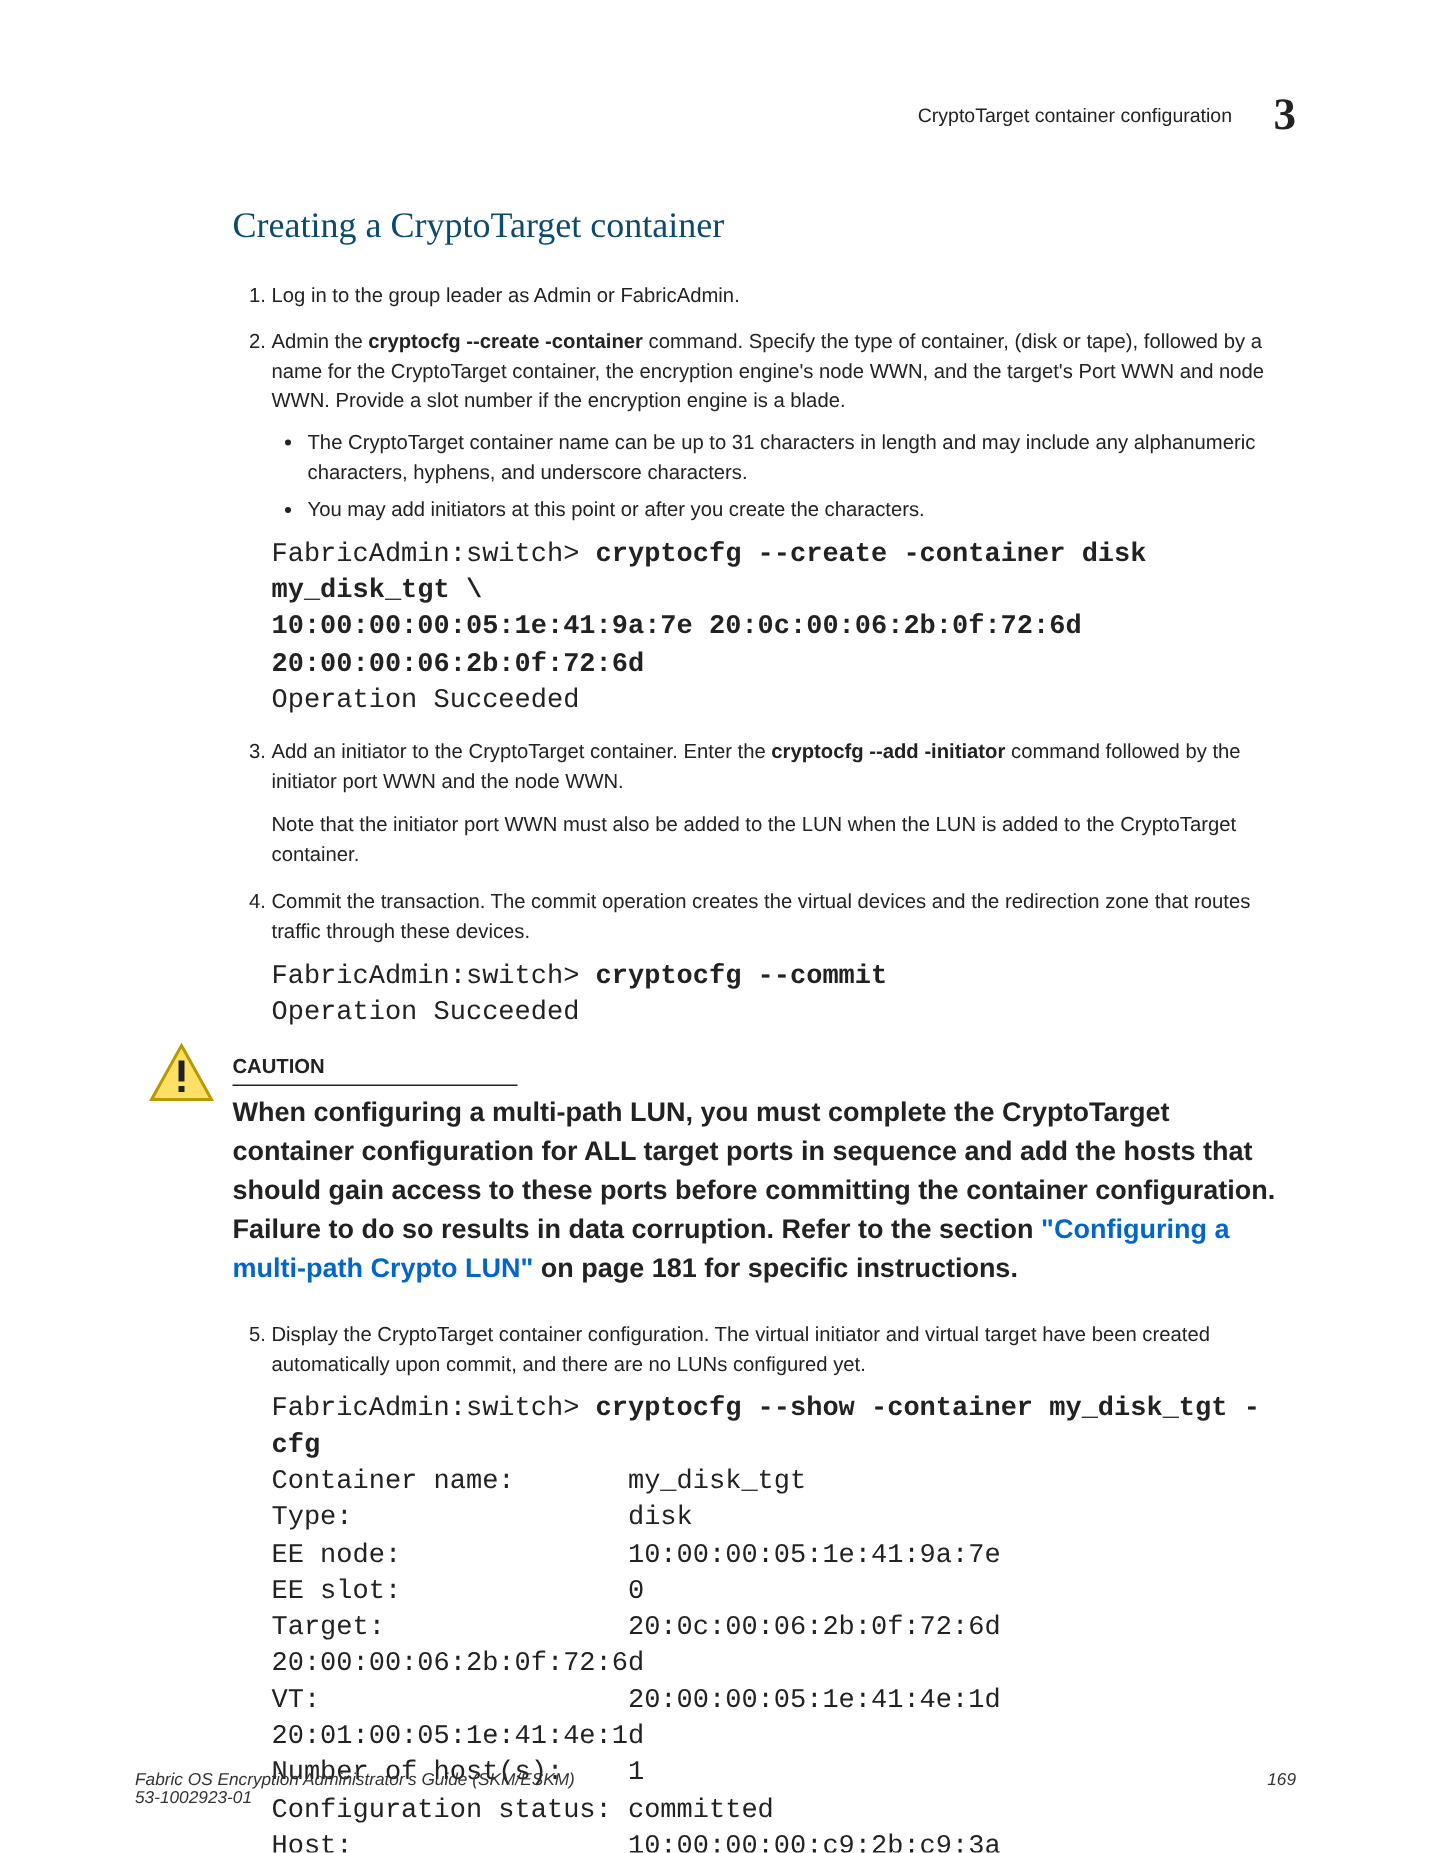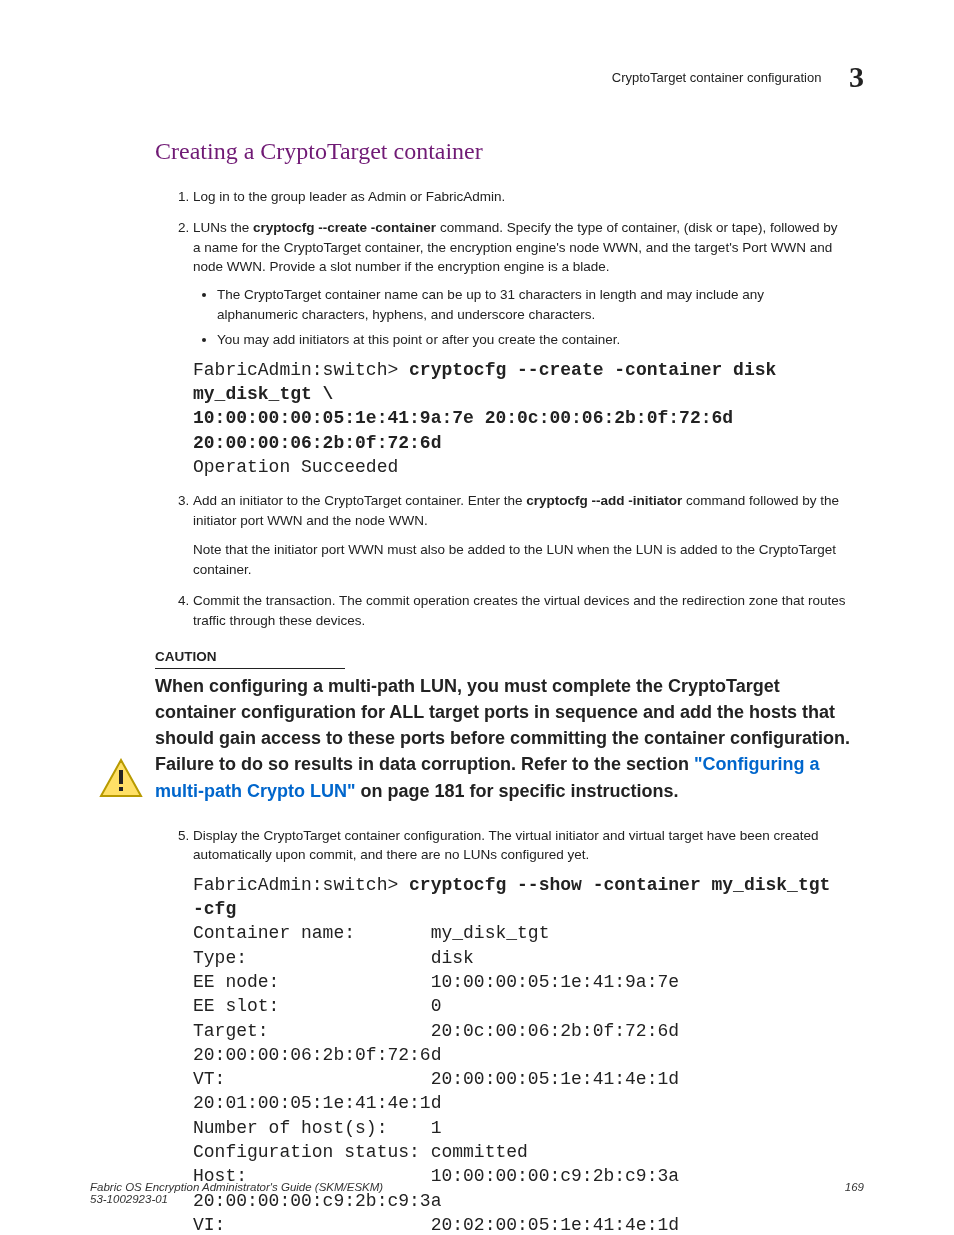--- a/index.html
+++ b/index.html
@@ -29,30 +29,30 @@
     vertical-align: middle;
   }
   .running-head .htitle {
     vertical-align: middle;
   }
   h2.section {
     font-family: "Times New Roman", Times, serif;
     font-size: 24px;
     font-weight: normal;
     margin: 0 0 18px 0;
-    color: #701a75;
+    color: #0c4a6e;
   }
   .content {
     margin-left: 65px;
     font-size: 13.5px;
     line-height: 1.45;
   }
   ol.steps {
     padding-left: 22px;
-    margin: 16px;
+    margin: 4px;
   }
   ol.steps > li {
     margin-bottom: 12px;
   }
   ul.bullets {
     list-style: disc;
     margin: 8px 0 8px 18px;
     padding-left: 6px;
   }
   ul.bullets li {
@@ -64,21 +64,21 @@
   pre.code {
     font-family: "Courier New", monospace;
     font-size: 18px;
     margin: 8px 0 8px 0;
     white-space: pre-wrap;
     line-height: 1.35;
   }
   .b { font-weight: bold; }
   .caution-row {
     display: flex;
-    align-items: flex-end;
+    align-items: flex-start;
     margin: 14px 0 22px -56px;
   }
   .caution-icon {
     width: 44px;
     flex: 0 0 44px;
     margin-right: 12px;
     margin-top: -6px;
   }
   .caution-body {
     flex: 1;
@@ -123,37 +123,39 @@
 
   <div class="content">
     <h2 class="section">Creating a CryptoTarget container</h2>
 
     <ol class="steps">
       <li>
         <span>Log in to the group leader as Admin or FabricAdmin.</span>
       </li>
 
       <li>
-        <span>LUNs the </span><span class="b">cryptocfg</span> <span class="b">--create</span> <span class="b">-container</span><span> command. Specify the type of container, (disk or tape), followed by a name for the CryptoTarget container, the encryption engine's node WWN, and the target's Port WWN and node WWN. Provide a slot number if the encryption engine is a blade.</span>
+        <span>Admin the </span><span class="b">cryptocfg</span> <span class="b">--create</span> <span class="b">-container</span><span> command. Specify the type of container, (disk or tape), followed by a name for the CryptoTarget container, the encryption engine's node WWN, and the target's Port WWN and node WWN. Provide a slot number if the encryption engine is a blade.</span>
         <ul class="bullets">
           <li>The CryptoTarget container name can be up to 31 characters in length and may include any alphanumeric characters, hyphens, and underscore characters.</li>
-          <li>You may add initiators at this point or after you create the container.</li>
+          <li>You may add initiators at this point or after you create the characters.</li>
         </ul>
         <pre class="code"><span>FabricAdmin:switch&gt; </span><span class="b">cryptocfg --create -container disk my_disk_tgt \</span>
 <span class="b">10:00:00:00:05:1e:41:9a:7e 20:0c:00:06:2b:0f:72:6d 20:00:00:06:2b:0f:72:6d</span>
 <span>Operation Succeeded</span></pre>
       </li>
 
       <li>
         <span>Add an initiator to the CryptoTarget container. Enter the </span><span class="b">cryptocfg</span> <span class="b">--add</span> <span class="b">-initiator</span><span> command followed by the initiator port WWN and the node WWN.</span>
         <div class="plain-p">Note that the initiator port WWN must also be added to the LUN when the LUN is added to the CryptoTarget container.</div>
       </li>
 
       <li>
         <span>Commit the transaction. The commit operation creates the virtual devices and the redirection zone that routes traffic through these devices.</span>
+        <pre class="code"><span>FabricAdmin:switch&gt; </span><span class="b">cryptocfg --commit</span>
+<span>Operation Succeeded</span></pre>
       </li>
     </ol>
 
     <div class="caution-row">
       <div class="caution-icon">
         <svg viewBox="0 0 44 40" width="44" height="40">
           <polygon points="22,2 42,38 2,38" fill="#ffe066" stroke="#b89a00" stroke-width="2"></polygon>
           <rect x="20" y="12" width="4" height="14" fill="#222"></rect>
           <rect x="20" y="29" width="4" height="4" fill="#222"></rect>
         </svg>

